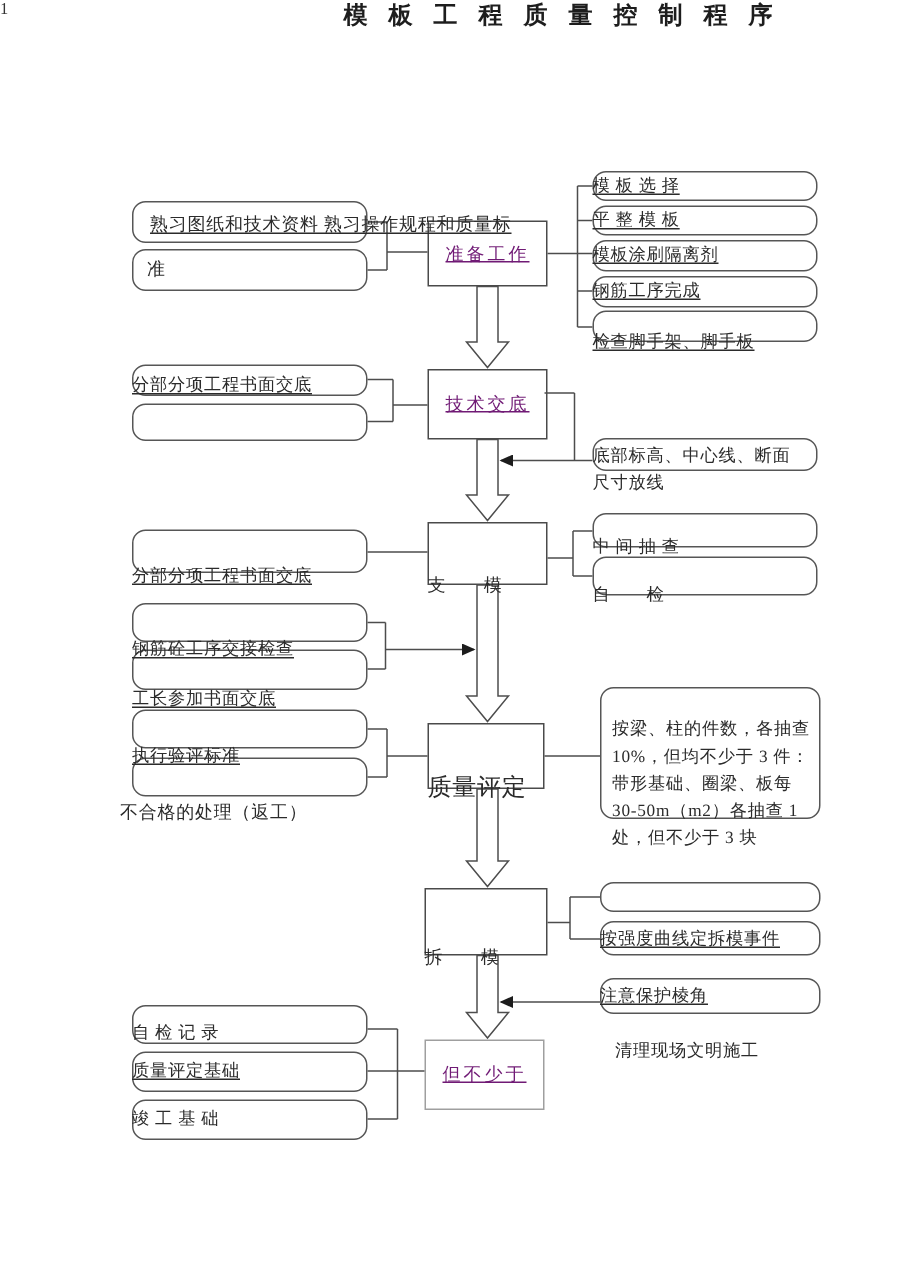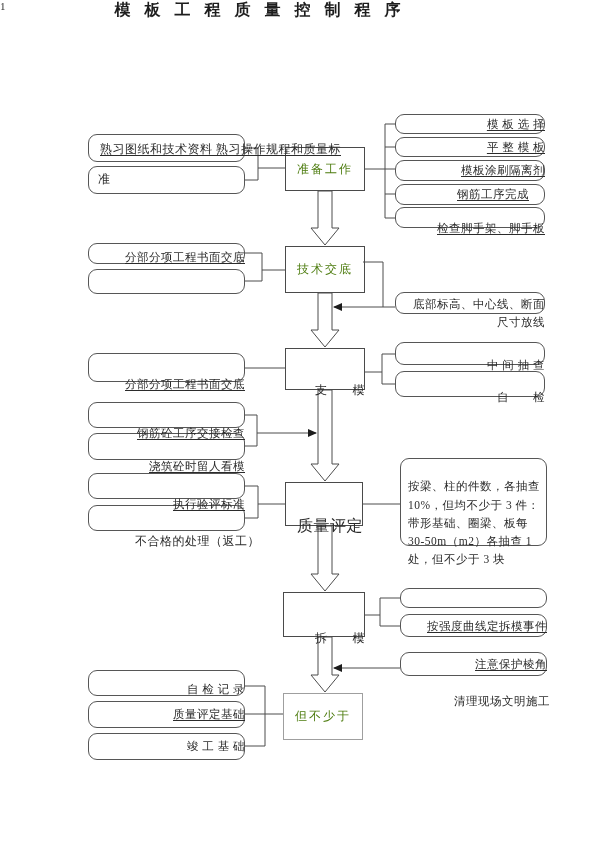--- a/index.html
+++ b/index.html
@@ -6,24 +6,24 @@
   #page{
     position:relative;width:600px;height:849px;background:#ffffff;
     font-family:"Liberation Serif","DejaVu Serif",serif;color:#2b2b2b;
     overflow:hidden;margin:0 auto;
   }
   .rbox{position:absolute;border:1px solid #565656;border-radius:9px;background:transparent;box-sizing:border-box;}
   .sbox{position:absolute;border:1px solid #4a4a4a;background:transparent;box-sizing:border-box;}
   .graybox{border-color:#9f9f9f;}
   svg#wires{position:absolute;left:0;top:0;pointer-events:none;}
   .lbl{position:absolute;font-size:11.5px;line-height:14px;white-space:nowrap;color:#2b2b2b;letter-spacing:.5px;text-align:center;}
-  .c{text-align:right;}
+  .c{text-align:left;}
   .u{text-decoration:underline;text-underline-offset:2px;}
-  .mlab{position:absolute;font-size:12px;letter-spacing:2px;display:flex;align-items:center;justify-content:center;color:#4d7c0f;}
-  #title{position:absolute;left:0;top:74;width:518px;text-align:center;
+  .mlab{position:absolute;font-size:12px;letter-spacing:2px;display:flex;align-items:center;justify-content:center;color:#701a75;text-decoration:underline;}
+  #title{position:absolute;left:0;top:74;width:518px;text-align:right;
     font-size:16px;font-weight:bold;letter-spacing:3px;word-spacing:4px;color:#1d1d1d;}
   #pagenum{position:absolute;left:505;top:816;font-size:11px;color:#333;}
 </style>
 </head>
 <body>
 
 <div id="page">
 
   <div id="title">模 板 工 程 质 量 控 制 程 序</div>
 
@@ -108,21 +108,21 @@
   <div class="lbl c" style="left:285px;top:383px;width:80px;font-size:12px">支　　模</div>
   <div class="lbl c" style="left:285px;top:519px;width:78px;font-size:16px">质量评定</div>
   <div class="lbl c" style="left:283px;top:631px;width:82px;font-size:12px">拆　　模</div>
   <div class="mlab" style="left:283px;top:693px;width:80px;height:47px">但不少于</div>
 
   <div class="lbl u" style="left:100px;top:142px;font-size:12px">熟习图纸和技术资料 熟习操作规程和质量标</div>
   <div class="lbl" style="left:98px;top:172px;font-size:12px">准</div>
   <div class="lbl c u" style="left:88px;top:250px;width:157px">分部分项工程书面交底</div>
   <div class="lbl c u" style="left:88px;top:377px;width:157px">分部分项工程书面交底</div>
   <div class="lbl c u" style="left:88px;top:426px;width:157px">钢筋砼工序交接检查</div>
-  <div class="lbl c u" style="left:88px;top:459px;width:157px">浇筑砼时留人看模</div>
+  <div class="lbl c u" style="left:88px;top:459px;width:157px">工长参加书面交底</div>
   <div class="lbl c u" style="left:88px;top:497px;width:157px">执行验评标准</div>
   <div class="lbl c" style="left:80px;top:534px;width:180px;font-size:12px">不合格的处理（返工）</div>
   <div class="lbl c" style="left:88px;top:682px;width:157px">自 检 记 录</div>
   <div class="lbl c u" style="left:88px;top:707px;width:157px">质量评定基础</div>
   <div class="lbl c" style="left:88px;top:739px;width:157px">竣 工 基 础</div>
 
   <div class="lbl c u" style="left:395px;top:117px;width:150px">模 板 选 择</div>
   <div class="lbl c u" style="left:395px;top:140px;width:150px">平 整 模 板</div>
   <div class="lbl c u" style="left:395px;top:163px;width:150px">模板涂刷隔离剂</div>
   <div class="lbl c u" style="left:395px;top:187px;width:134px">钢筋工序完成</div>

